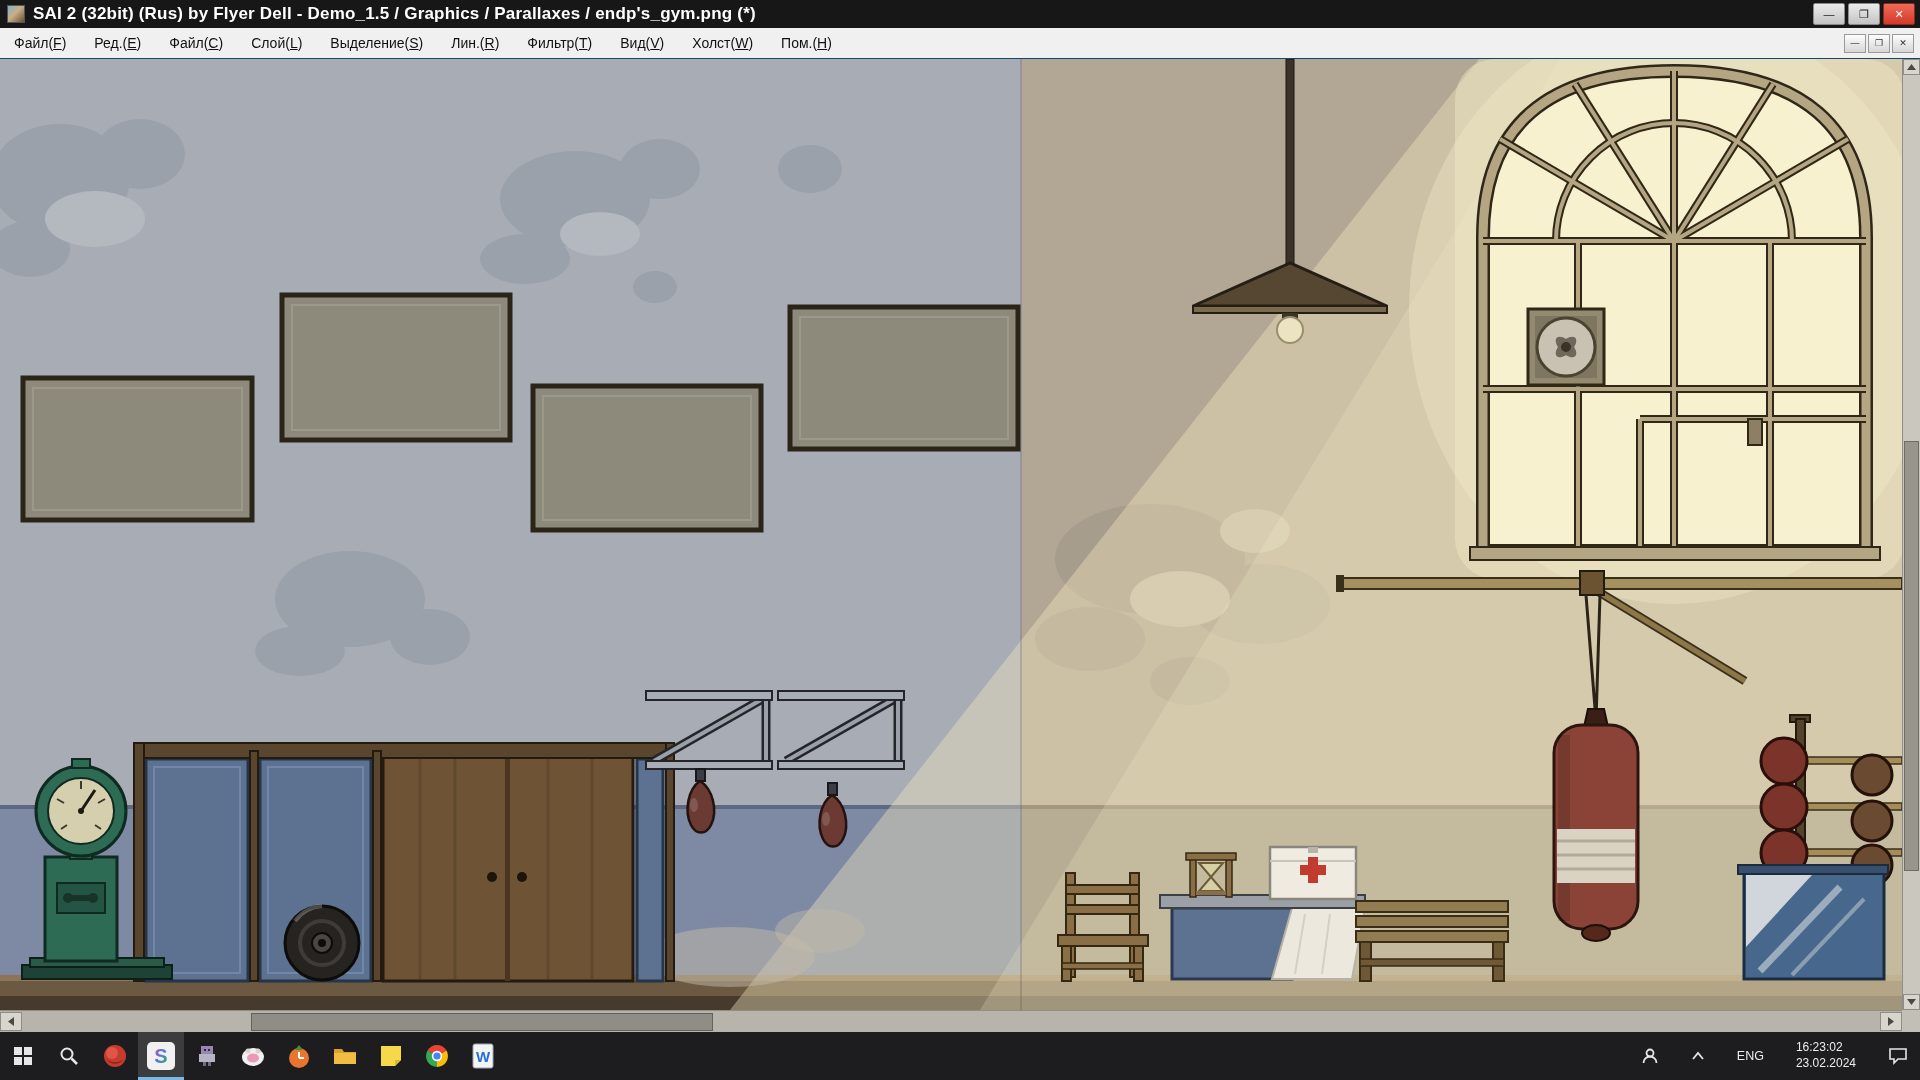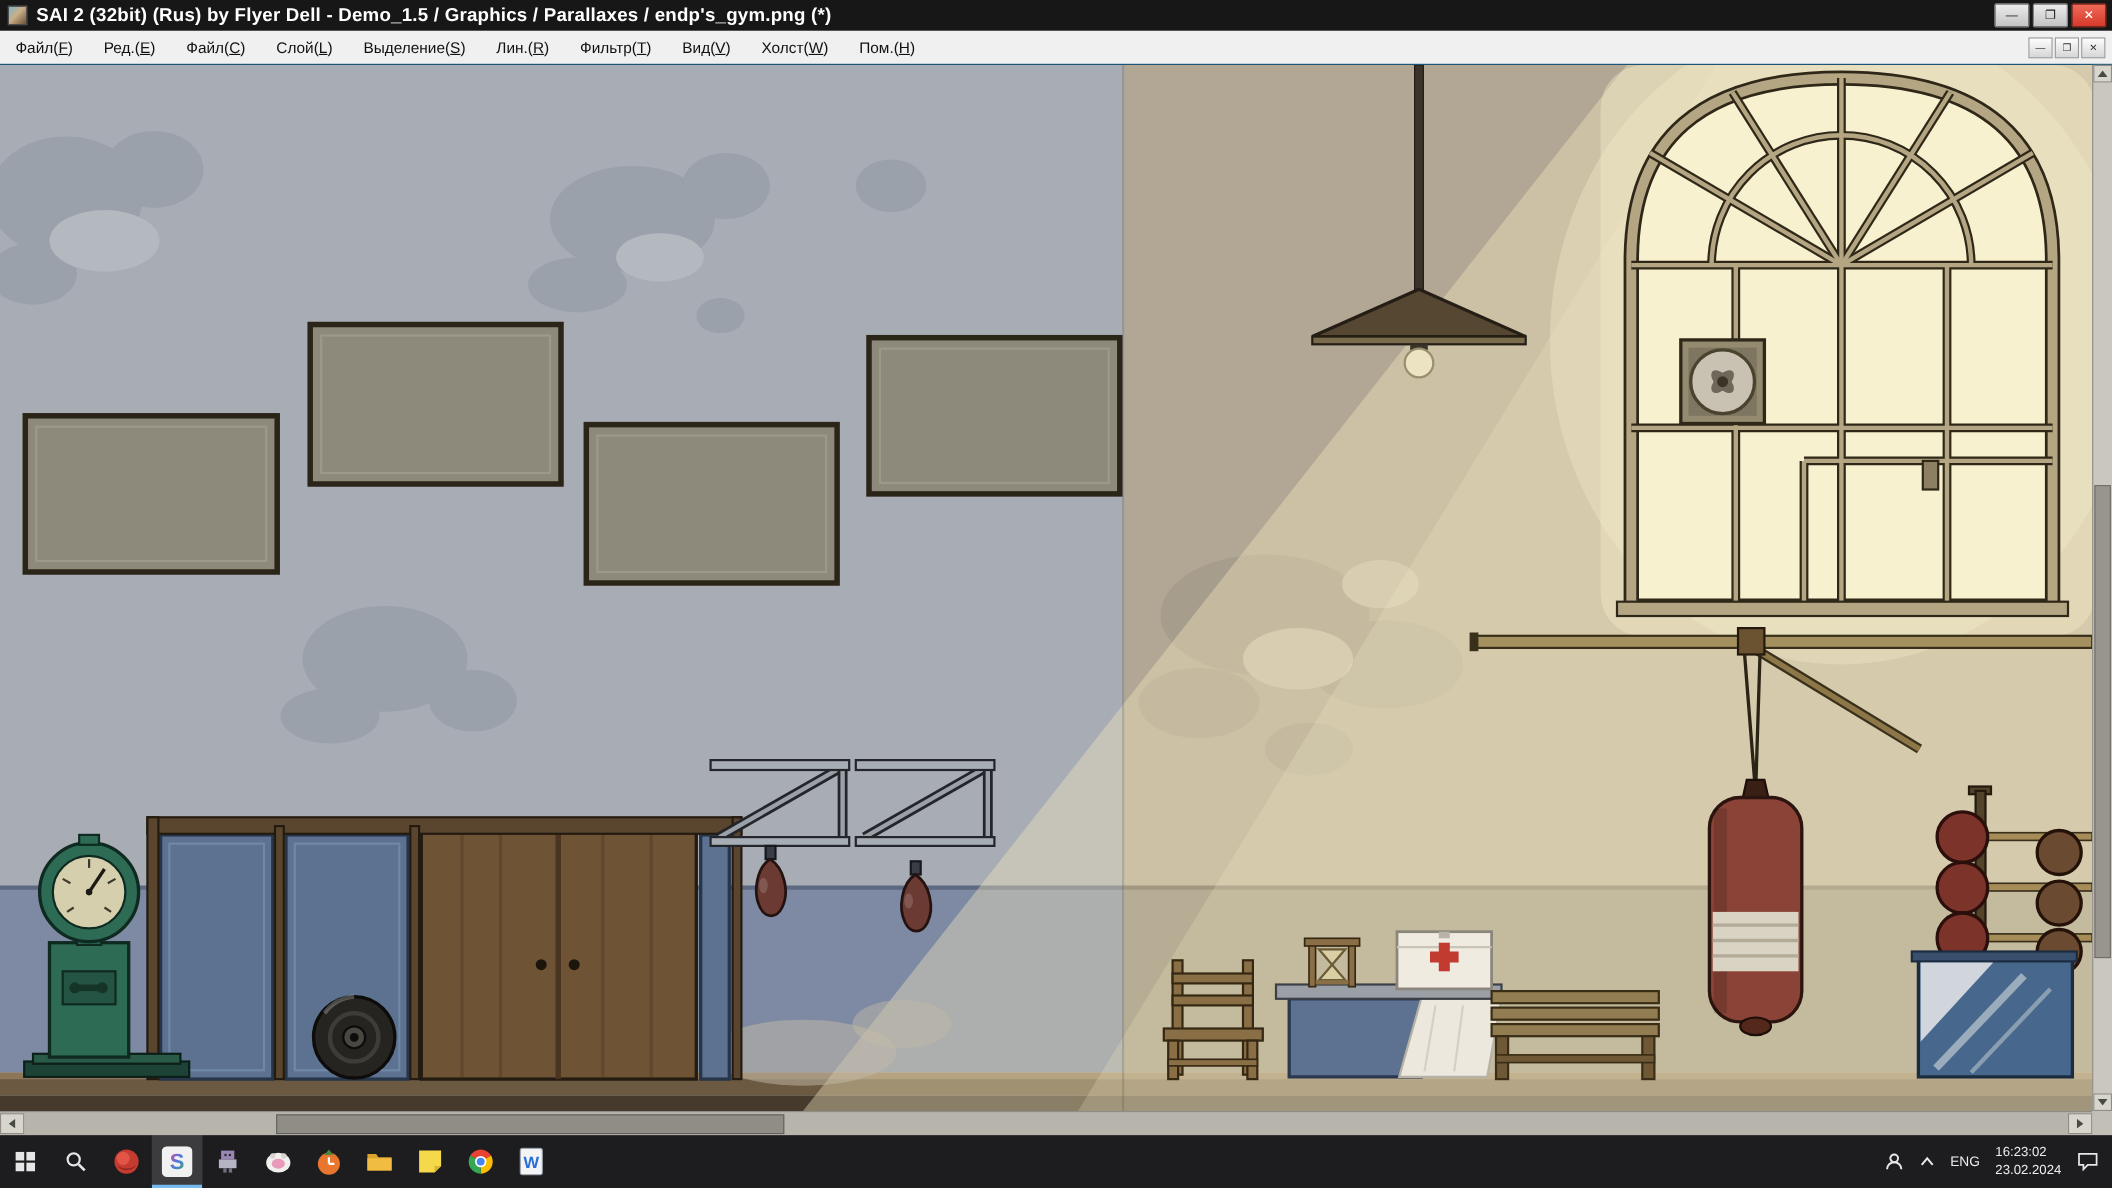--- a/index.html
+++ b/index.html
@@ -42,21 +42,21 @@
   .hthumb{position:absolute;top:2px;height:16px;left:251px;width:460px;background:#8f8d85;border:1px solid #64625c;}
   .harrow{position:absolute;top:1px;width:22px;height:19px;background:#d8d5cd;border:1px solid #8f8d86;
     box-sizing:border-box;display:flex;align-items:center;justify-content:center;}
   .scroll-corner{position:absolute;top:1010px;right:0;width:18px;height:22px;background:#c2bfb7;}
 
   
   .taskbar{position:absolute;bottom:0;left:0;right:0;height:48px;background:#1d1d20;
     display:flex;align-items:stretch;color:#ececec;}
   .tb-btn{width:46px;display:flex;align-items:center;justify-content:center;position:relative;cursor:default;}
   .tb-btn.active{background:rgba(255,255,255,.14);box-shadow:inset 0 -3px 0 #76b9ed;}
-  .tray{margin-left:auto;display:flex;align-items:center;gap:14px;padding:0 12px;font-size:12px;}
+  .tray{margin-left:auto;display:flex;align-items:center;gap:32px;padding:0 12px;font-size:12px;}
   .clock{text-align:left;line-height:1.3;}
   .tray .lang{font-size:12.5px;}
 </style>
 </head>
 <body>
 
 <div id="screen">
 
   <div class="titlebar">
     <div class="app-ico"></div>

